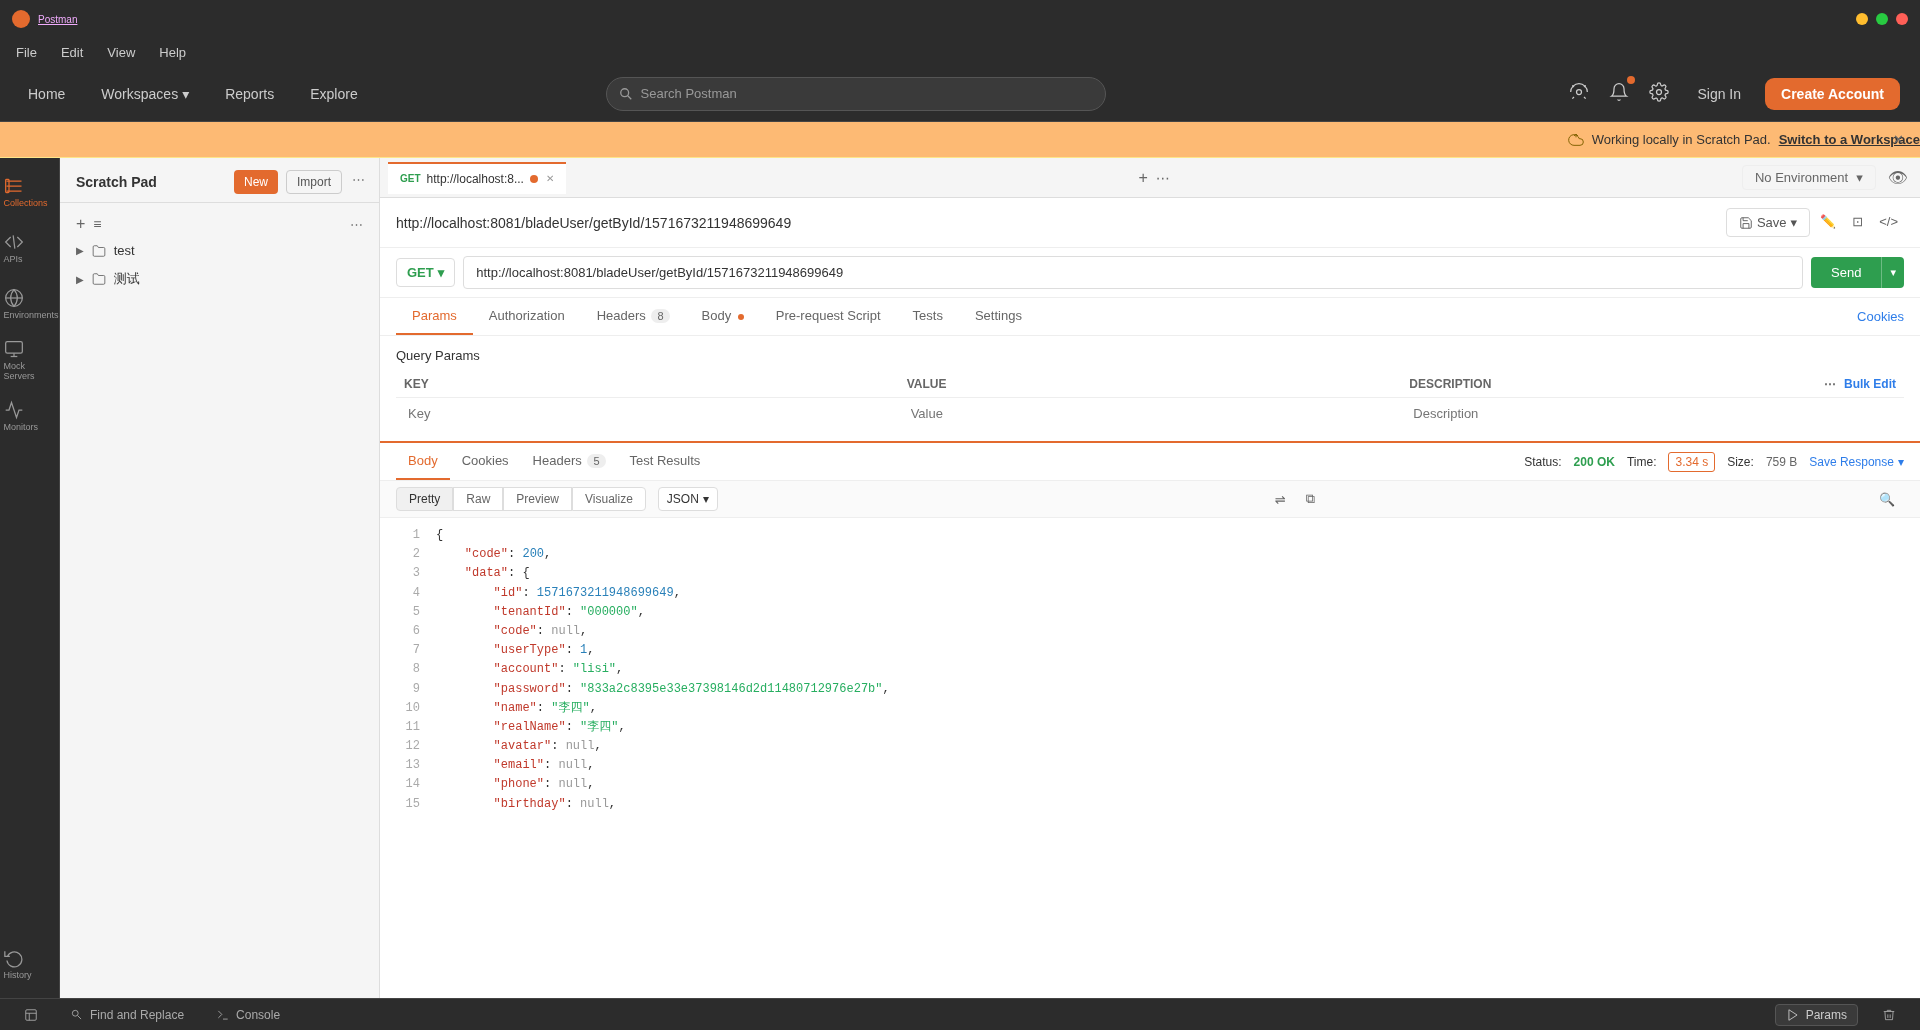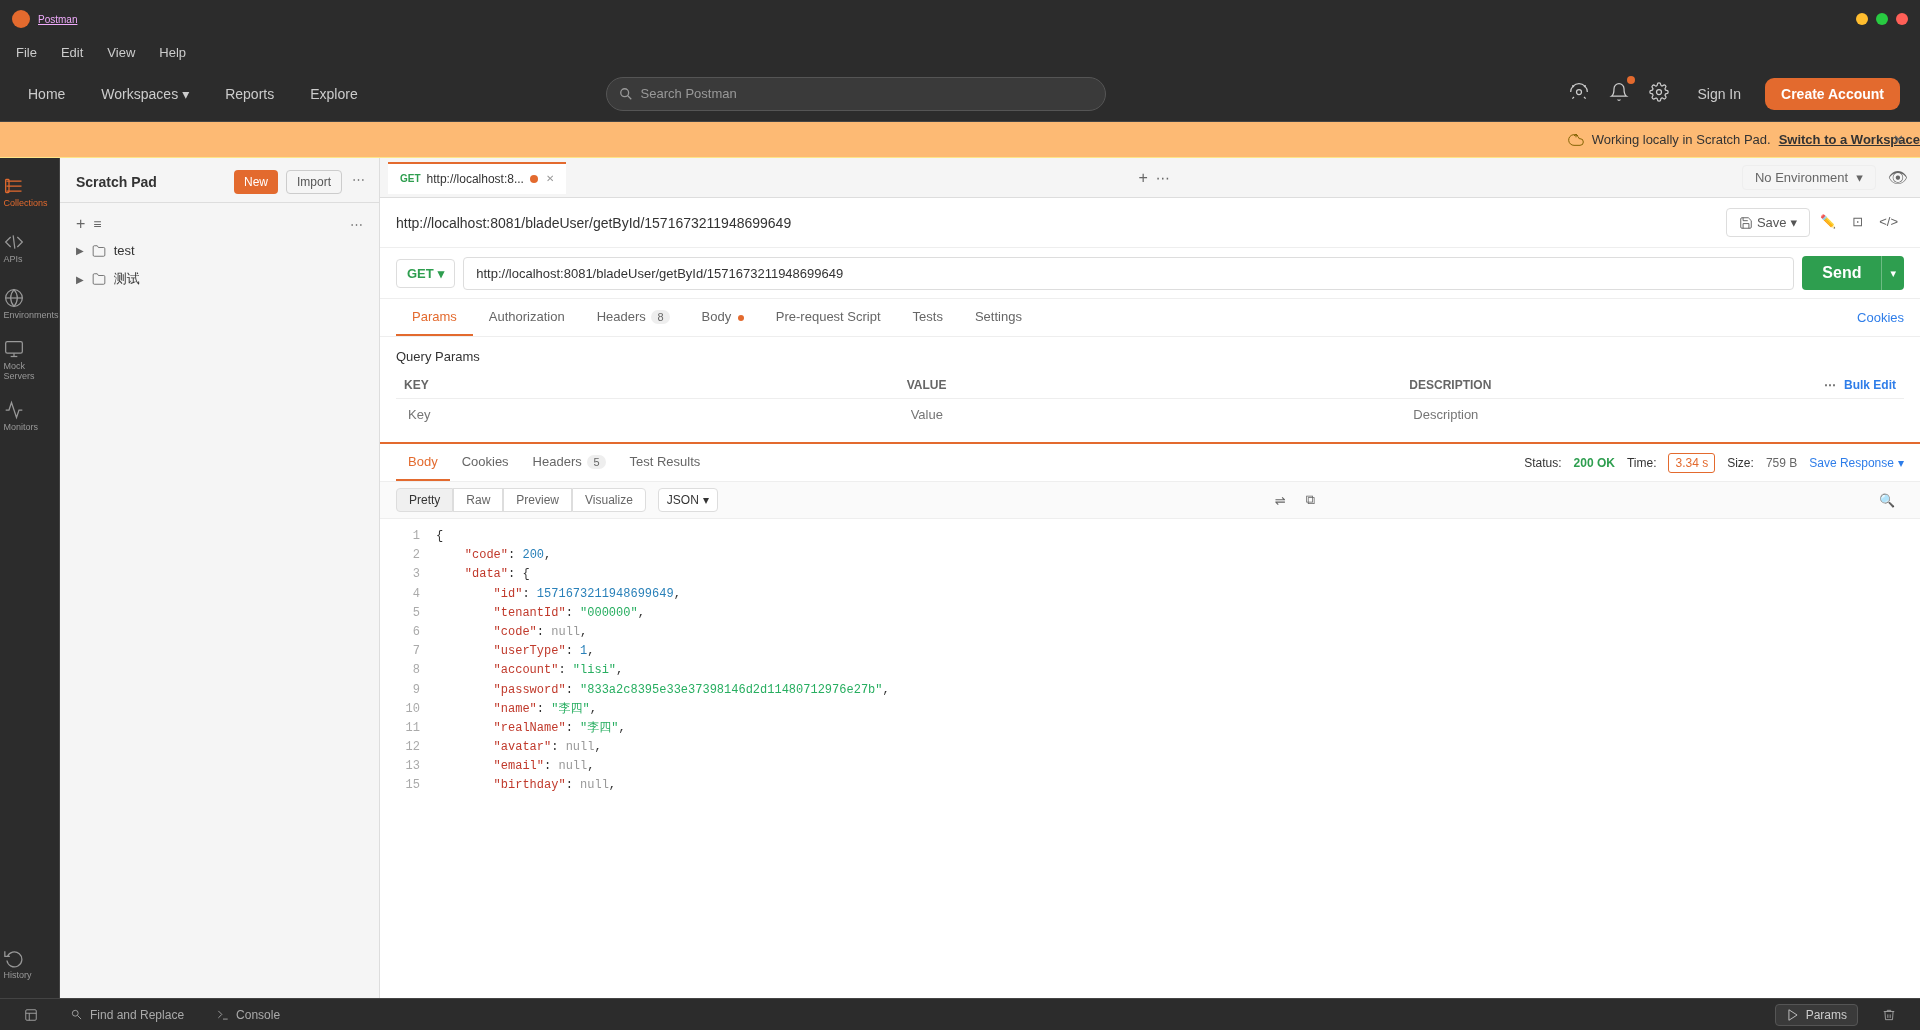--- a/index.html
+++ b/index.html
@@ -73,21 +73,21 @@
     #url-bar .url-text { flex: 1; font-size: 14px; color: #333; font-weight: 500; }
     #url-bar .btn-group { display: flex; gap: 4px; }
     #url-bar .save-btn { display: flex; align-items: center; gap: 4px; border: 1px solid #ddd; border-radius: 4px; padding: 6px 12px; cursor: pointer; font-size: 13px; color: #555; }
     #url-bar .icon-btn { color: #666; cursor: pointer; padding: 6px; }
     #url-bar .code-btn { color: #666; cursor: pointer; padding: 6px; font-size: 13px; }
 
     
     #request-controls { padding: 8px 16px; display: flex; align-items: center; gap: 8px; border-bottom: 1px solid #eee; }
     .method-select { border: 1px solid #ddd; border-radius: 4px; padding: 6px 10px; font-size: 13px; color: #2e9e4f; font-weight: 600; background: #fff; cursor: pointer; display: flex; align-items: center; gap: 4px; }
     .url-input { flex: 1; border: 1px solid #ddd; border-radius: 4px; padding: 8px 12px; font-size: 13px; color: #333; background: #fff; }
-    .send-btn { background: #2e9e4f; color: white; border: none; border-radius: 4px 0 0 4px; padding: 8px 20px; font-size: 16px; font-weight: 700; cursor: pointer; }
+    .send-btn { background: #2e9e4f; color: white; border: none; border-radius: 4px 0 0 4px; padding: 8px 20px; font-size: 13px; font-weight: 400; cursor: pointer; }
     .send-arrow { background: #2e9e4f; color: white; border: none; border-radius: 0 4px 4px 0; padding: 8px 8px; font-size: 11px; cursor: pointer; border-left: 1px solid rgba(255,255,255,0.3); }
     .send-group { display: flex; }
 
     
     #request-tabs { display: flex; align-items: center; padding: 0 16px; border-bottom: 1px solid #eee; background: #fff; }
     .req-tab { padding: 10px 16px; cursor: pointer; font-size: 13px; color: #666; border-bottom: 2px solid transparent; }
     .req-tab.active { color: #e36a2e; border-bottom-color: #e36a2e; font-weight: 500; }
     .req-tab .badge { background: #eee; border-radius: 10px; padding: 1px 6px; font-size: 11px; margin-left: 2px; }
     .cookies-link { margin-left: auto; color: #2e7de9; font-size: 13px; cursor: pointer; }
 
@@ -484,20 +484,24 @@
         </div>
         <div class="line">
           <span class="line-num">12</span>
           <span>&nbsp;&nbsp;&nbsp;&nbsp;&nbsp;&nbsp;&nbsp;&nbsp;<span class="json-key">"avatar"</span>: <span class="json-null">null</span>,</span>
         </div>
         <div class="line">
           <span class="line-num">13</span>
           <span>&nbsp;&nbsp;&nbsp;&nbsp;&nbsp;&nbsp;&nbsp;&nbsp;<span class="json-key">"email"</span>: <span class="json-null">null</span>,</span>
         </div>
         <div class="line">
+          <span class="line-num">14</span>
+          <span>&nbsp;&nbsp;&nbsp;&nbsp;&nbsp;&nbsp;&nbsp;&nbsp;<span class="json-key">"phone"</span>: <span class="json-null">null</span>,</span>
+        </div>
+        <div class="line">
           <span class="line-num">15</span>
           <span>&nbsp;&nbsp;&nbsp;&nbsp;&nbsp;&nbsp;&nbsp;&nbsp;<span class="json-key">"birthday"</span>: <span class="json-null">null</span>,</span>
         </div>
       </div>
     </div>
 
   </div>
 </div>
 
 <div id="bottombar">

